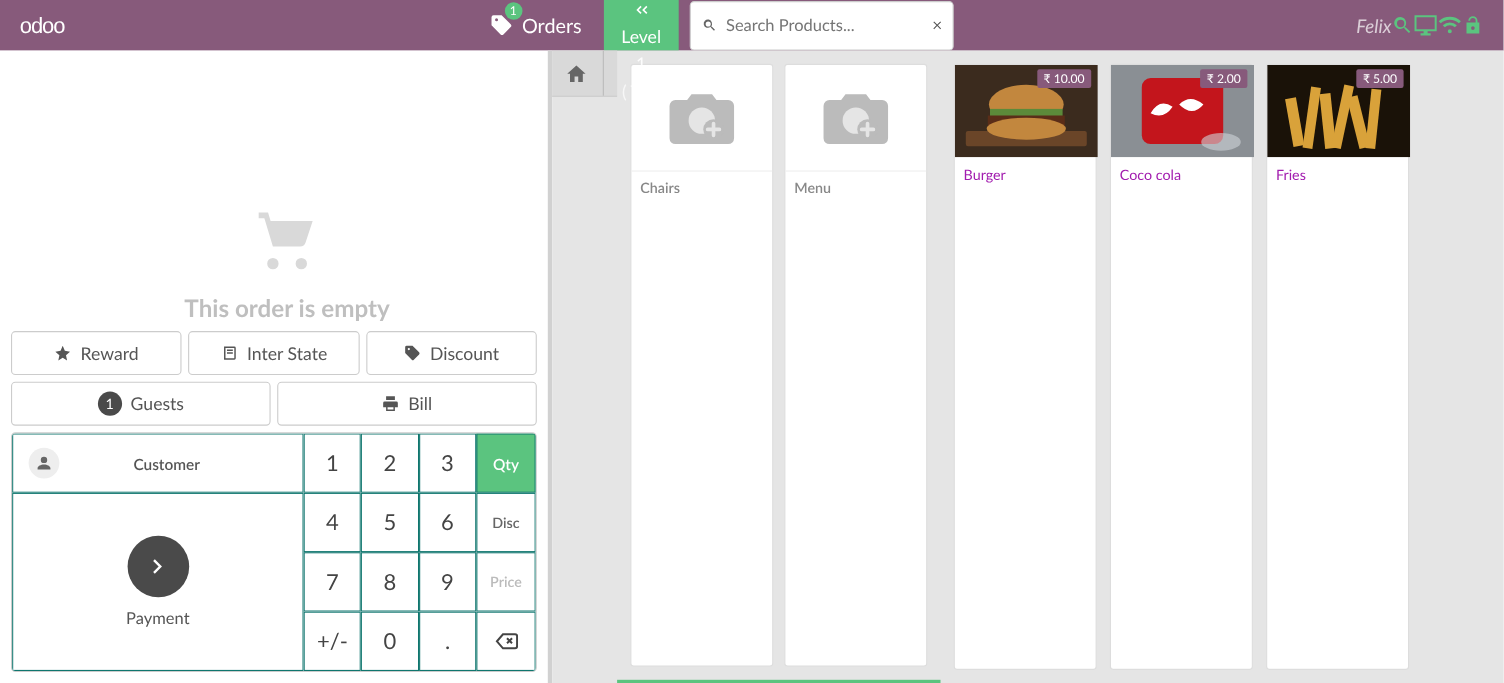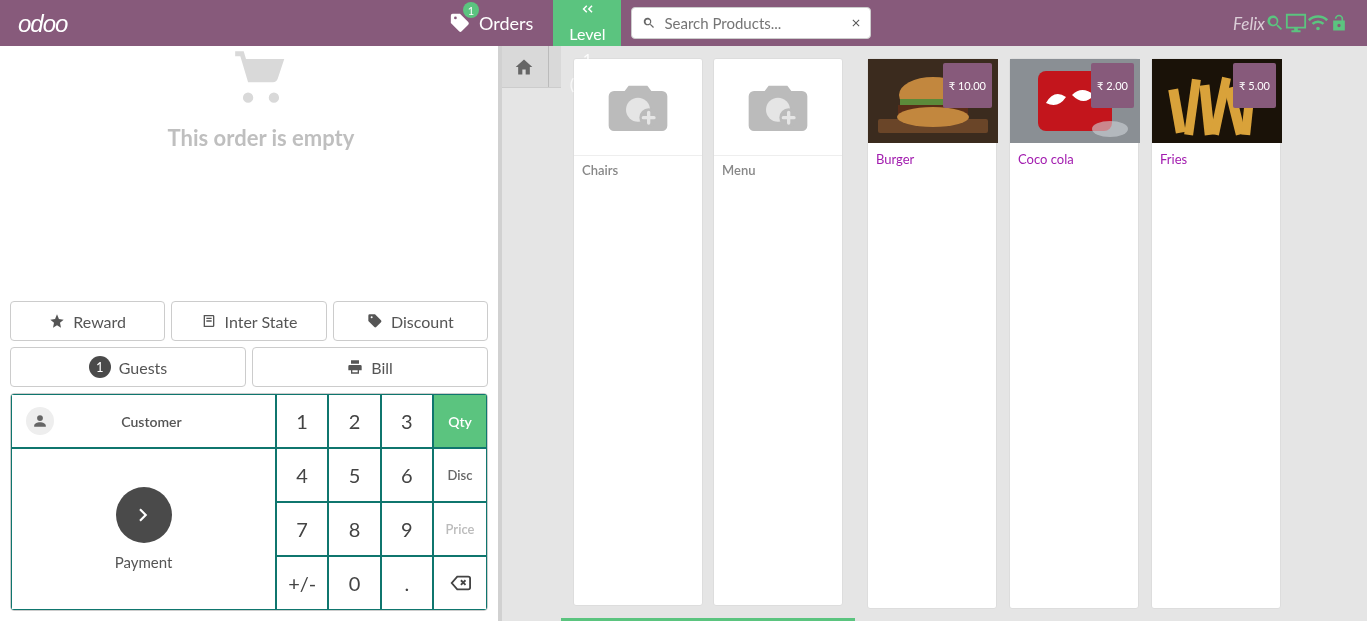--- a/index.html
+++ b/index.html
@@ -1,39 +1,39 @@
 <!DOCTYPE html>
 <html><head>
   <meta charset="utf-8">
   <style>
     * { box-sizing: border-box; margin: 0; padding: 0; font-family: "Lato", "Helvetica Neue", Arial, sans-serif; }
     body { background: #fff; width: 1367px; height: 621px; overflow: hidden; }
 
     .topbar { height: 46px; background: #875A7B; display: flex; align-items: center; color: #fff; }
-    .logo { padding: 0 18px; font-size: 24px; font-weight: 400; letter-spacing: -1px; font-style: italic; }
+    .logo { padding: 0 18px; font-size: 20px; font-weight: 400; letter-spacing: -1px; }
     .logo-text { font-family: Arial; }
     .spacer { flex: 1; }
     .orders-btn { display: flex; align-items: center; gap: 8px; padding: 0 20px; height: 100%; color: #fff; font-size: 18px; cursor: pointer; }
     .orders-icon { position: relative; }
     .badge { position: absolute; top: -10px; right: -8px; background: #5BC47F; color: #fff; font-size: 11px; width: 16px; height: 16px; border-radius: 8px; display: flex; align-items: center; justify-content: center; }
     .level-btn { background: #5BC47F; height: 100%; display: flex; align-items: center; padding: 0 16px; color: #fff; font-size: 16px; cursor: pointer; gap: 6px; flex-direction: column; }
     .level-num { opacity: 0.9; }
     .level-table { opacity: 0.7; }
-    .search-wrap { margin-left: 10px; background: #fff; border-radius: 4px; height: 32px; width: 240px; display: flex; align-items: center; padding: 0 10px; color: #555; border: 1px solid #ccc; }
+    .search-wrap { margin-left: 10px; background: #fff; border-radius: 4px; height: 45px; width: 240px; display: flex; align-items: center; padding: 0 10px; color: #555; border: 1px solid #ccc; }
     .search-wrap input { border: none; outline: none; flex: 1; font-size: 15px; color: #777; background: transparent; }
     .search-wrap .search-ico { color: #777; margin-right: 8px; }
     .search-wrap .clear-ico { color: #555; cursor: pointer; font-size: 14px; }
     .rhs { display: flex; align-items: center; padding: 0 18px; height: 100%; }
     .username { font-style: italic; color: rgba(255,255,255,0.7); font-size: 17px; }
     .rhs-ico { color: #5BC47F; cursor: pointer; }
 
     .main { display: flex; height: calc(100% - 46px); }
 
     .left-pane { width: 502px; border-right: 4px solid #d1d1d1; display: flex; flex-direction: column; background: #fff; }
-    .order-area { flex: 1; display: flex; flex-direction: column; align-items: center; justify-content: flex-start; color: #bfbfbf; margin-left: 24px; }
+    .order-area { flex: 1; display: flex; flex-direction: column; align-items: center; justify-content: flex-end; color: #bfbfbf; margin-left: 24px; }
     .order-area .empty-text { font-size: 22px; font-weight: 700; margin-top: 16px; }
 
     .action-rows { padding: 8px 10px 0; }
     .action-row { display: flex; gap: 6px; margin-bottom: 6px; }
     .action-btn { flex: 1; background: #fff; border: 1px solid #ccc; border-radius: 4px; height: 40px; display: flex; align-items: center; justify-content: center; gap: 8px; color: #555; font-size: 16px; cursor: pointer; }
     .action-btn .ico { color: #666; }
     .guests-count { background: #4a4a4a; color: #fff; width: 22px; height: 22px; border-radius: 50%; display: inline-flex; align-items: center; justify-content: center; font-size: 13px; }
 
     .pad-area { display: grid; grid-template-columns: 265px 1fr 1fr 1fr 54px; grid-template-rows: repeat(4, 54px); margin: 0 10px 10px; border: 1px solid #ccc; border-radius: 4px; overflow: hidden; }
     .pad-area > div { border: 1px solid #0f766e; display: flex; align-items: center; justify-content: center; font-size: 20px; color: #444; cursor: pointer; background: #fff; }
@@ -48,21 +48,21 @@
 
     .right-pane { flex: 1; background: #e5e5e5; display: flex; flex-direction: row; }
     .breadcrumb { height: 42px; background: #d9d9d9; border-bottom: 1px solid #ccc; display: flex; align-items: center; padding: 0 12px; }
     .home-ico { color: #666; cursor: pointer; border-right: 1px solid #bbb; padding-right: 14px; height: 100%; display: flex; align-items: center; }
     .cat-row { padding: 12px; display: flex; gap: 10px; border-bottom: 3px solid #5BC47F; }
     .cat-tile { width: 130px; background: #fff; border: 1px solid #ddd; border-radius: 3px; cursor: pointer; }
     .cat-img { height: 96px; display: flex; align-items: center; justify-content: center; color: #bbb; }
     .cat-name { padding: 6px 8px; font-size: 13px; color: #888; border-top: 1px solid #eee; font-weight: 600; }
     .prod-row { padding: 12px; display: flex; gap: 12px; flex-wrap: wrap; }
     .prod-tile { width: 130px; background: #fff; border: 1px solid #ddd; border-radius: 3px; cursor: pointer; position: relative; }
-    .prod-price { position: absolute; top: 4px; right: 4px; background: #875A7B; color: #fff; font-size: 11px; padding: 16px 6px; border-radius: 2px; }
+    .prod-price { position: absolute; top: 4px; right: 4px; background: #875A7B; color: #fff; font-size: 11px; padding: 2px 6px; border-radius: 2px; }
     .prod-img { height: 84px; }
     .prod-name { padding: 8px 8px; font-size: 13px; color: #a21caf; }
 
     
     svg { display: block; }
   </style>
 </head>
 <body>
 
 <div class="topbar">

